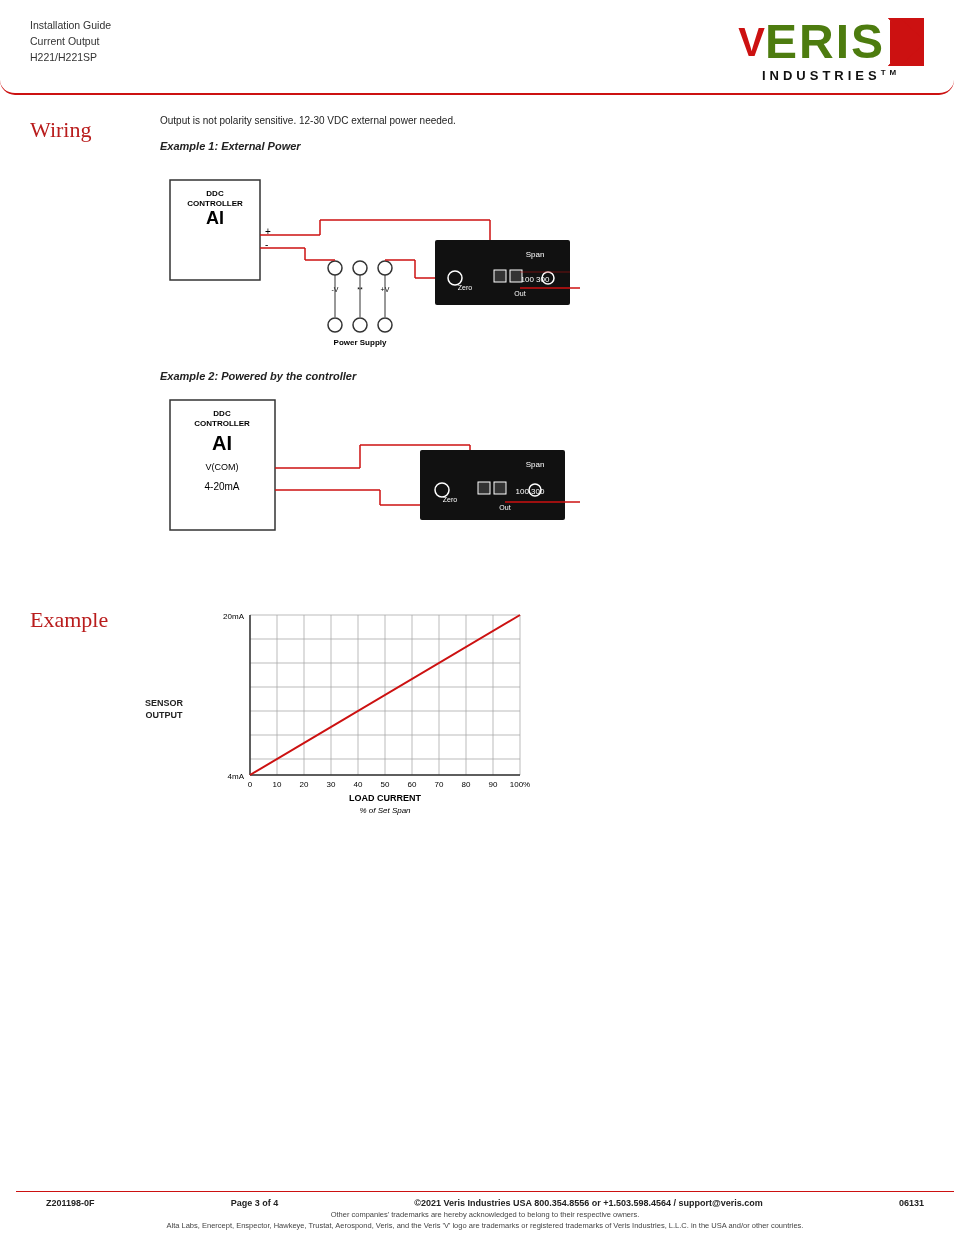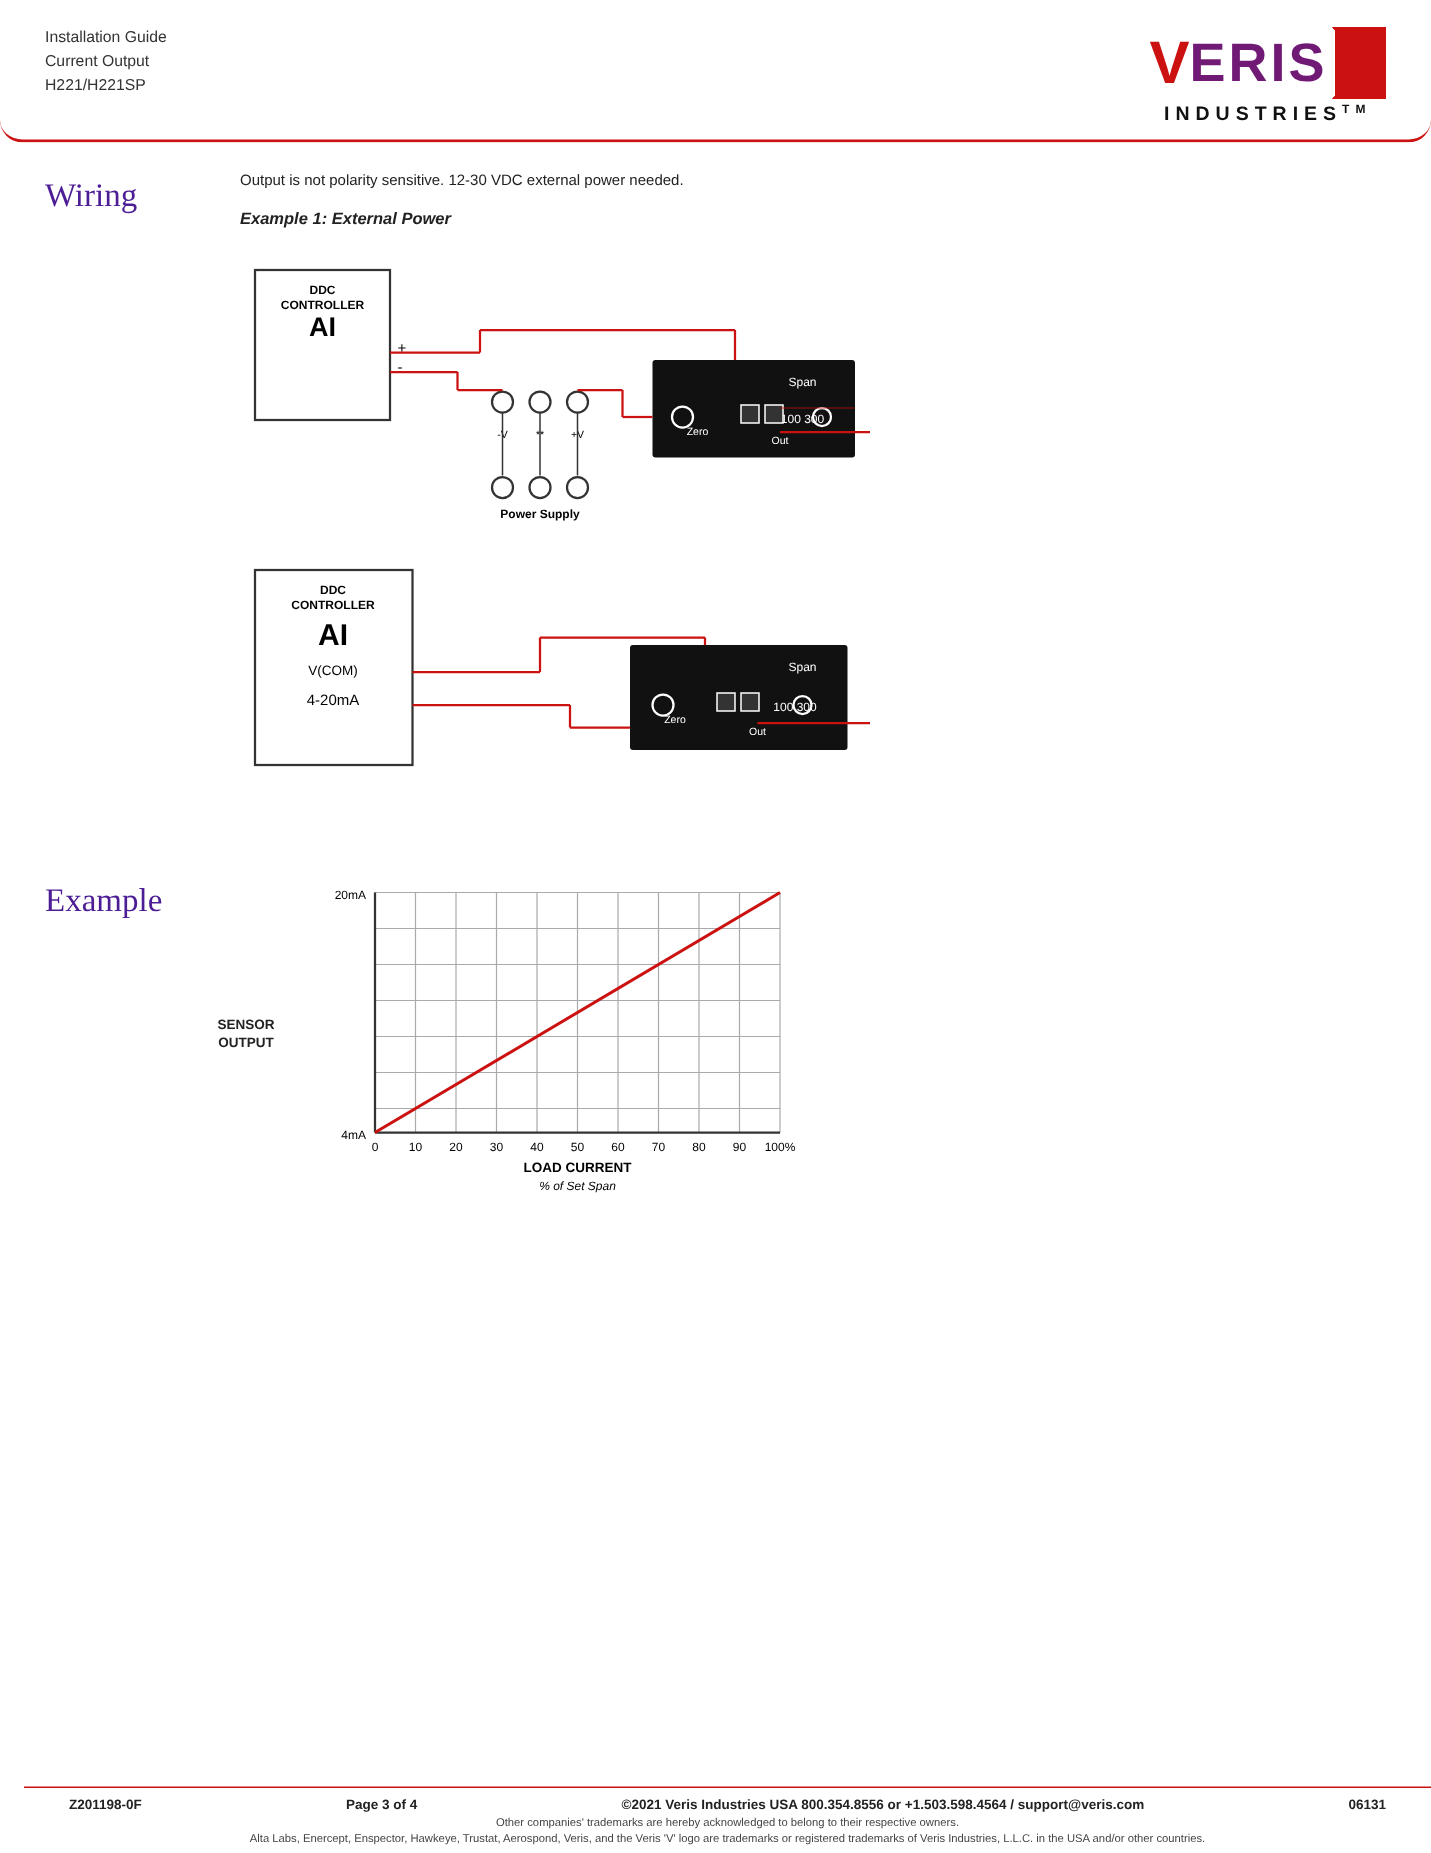--- a/index.html
+++ b/index.html
@@ -25,23 +25,23 @@
     .header-left {
       font-size: 10.5px;
       line-height: 1.5;
       color: #333;
     }
     .header-right {
       display: flex;
       align-items: center;
     }
     .logo-text {
-      font-size: 36px;
+      font-size: 48px;
       font-weight: 900;
-      color: #701a75;
+      color: #4d7c0f;
       letter-spacing: 2px;
       line-height: 1;
     }
     .logo-v {
       color: #cc1111;
       font-size: 40px;
       font-weight: 900;
     }
     .logo-sub {
       font-size: 13px;
@@ -64,21 +64,21 @@
       align-items: center;
     }
 
     
     .content {
       padding: 20px 30px 10px 30px;
     }
 
     
     .section-heading {
-      color: #4c1d95;
+      color: #b91c1c;
       font-size: 22px;
       font-weight: normal;
       font-family: Georgia, serif;
       margin-bottom: 8px;
     }
 
     
     .section-row {
       display: flex;
       align-items: flex-start;
@@ -253,20 +253,21 @@
           <line x1="200" y1="157" x2="200" y2="115" stroke="#333" stroke-width="1"></line>
 
           <line x1="225" y1="157" x2="225" y2="115" stroke="#333" stroke-width="1"></line>
 
           <line x1="360" y1="128" x2="420" y2="128" stroke="#cc1111" stroke-width="1.5"></line>
           <line x1="360" y1="112" x2="410" y2="112" stroke="#cc1111" stroke-width="0.5"></line>
         </svg>
       </div>
 
       <div class="diagram-container">
+        <div class="example-title">Example 2: Powered by the controller</div>
 
         <svg width="420" height="175" class="wiring-diagram-svg">
 
           <rect x="10" y="10" width="105" height="130" fill="white" stroke="#333" stroke-width="1.5"></rect>
           <text x="62" y="26" text-anchor="middle" font-size="8" font-weight="bold" font-family="Arial">DDC</text>
           <text x="62" y="36" text-anchor="middle" font-size="8" font-weight="bold" font-family="Arial">CONTROLLER</text>
           <text x="62" y="60" text-anchor="middle" font-size="20" font-weight="900" font-family="Arial">AI</text>
           <text x="62" y="80" text-anchor="middle" font-size="9" font-family="Arial">V(COM)</text>
           <text x="62" y="100" text-anchor="middle" font-size="10" font-family="Arial">4-20mA</text>
 

